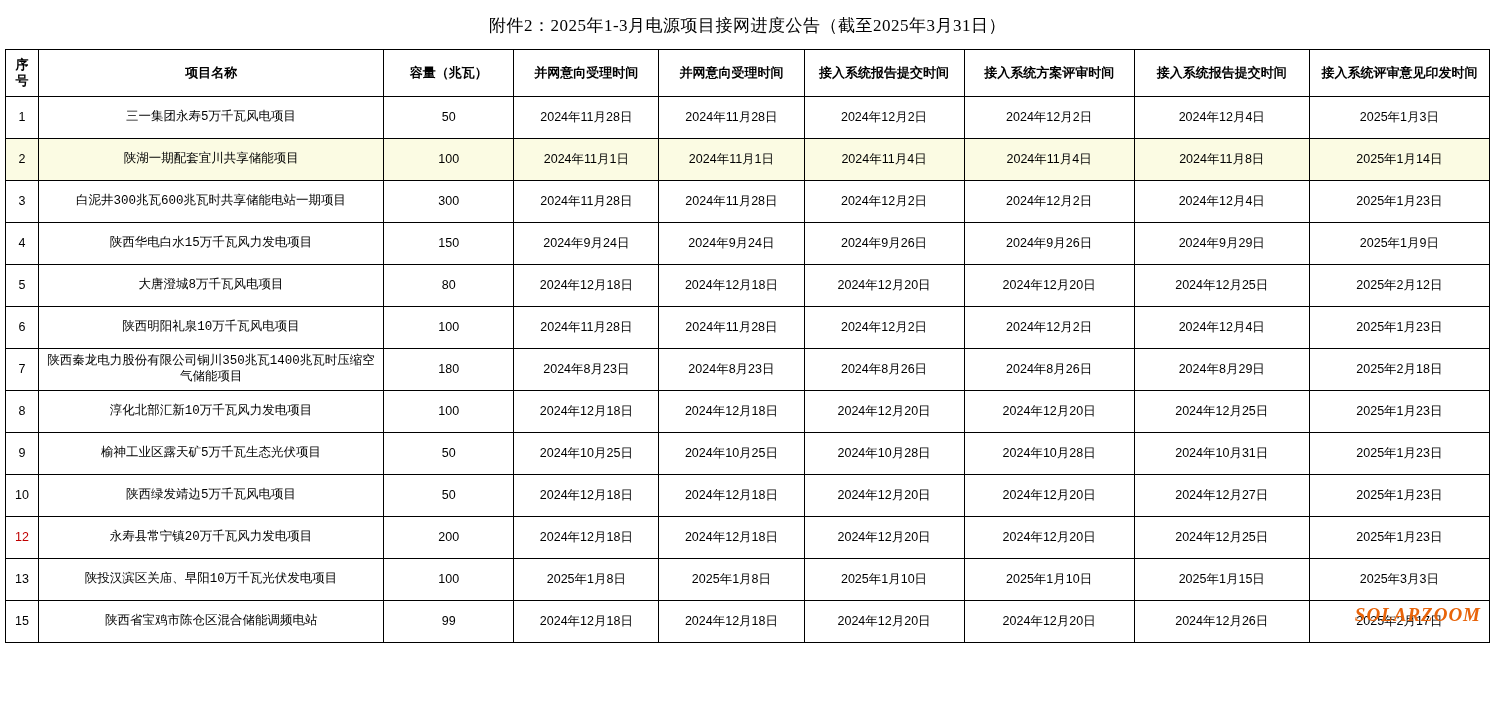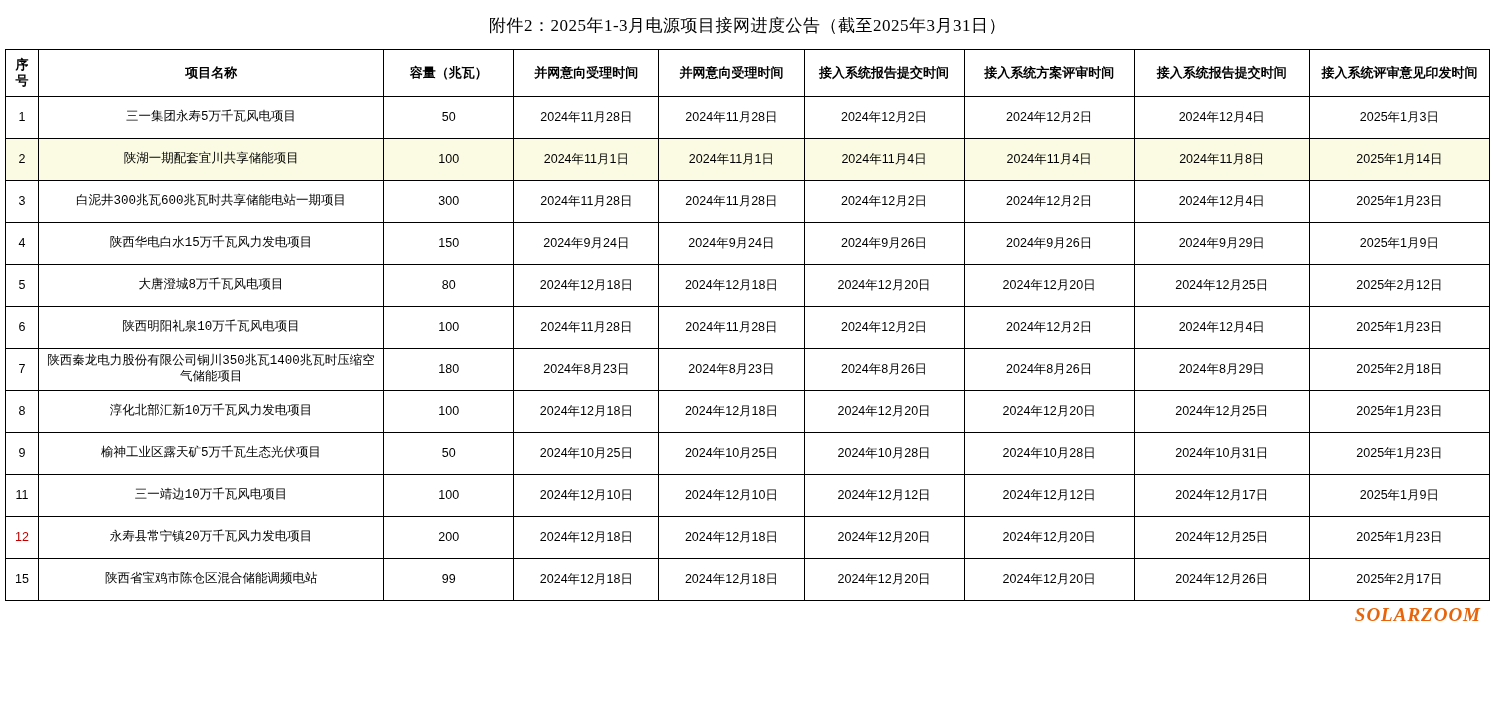--- a/index.html
+++ b/index.html
@@ -213,42 +213,53 @@
           <td class="name">榆神工业区露天矿5万千瓦生态光伏项目</td>
           <td>50</td>
           <td>2024年10月25日</td>
           <td>2024年10月25日</td>
           <td>2024年10月28日</td>
           <td>2024年10月28日</td>
           <td>2024年10月31日</td>
           <td>2025年1月23日</td>
         </tr>
         <tr>
-          <td>11</td>
-          <td class="name">三一靖边10万千瓦风电项目</td>
-          <td>100</td>
-          <td>2024年12月10日</td>
-          <td>2024年12月10日</td>
-          <td>2024年12月12日</td>
-          <td>2024年12月12日</td>
-          <td>2024年12月17日</td>
-          <td>2025年1月9日</td>
+          <td>10</td>
+          <td class="name">陕西绿发靖边5万千瓦风电项目</td>
+          <td>50</td>
+          <td>2024年12月18日</td>
+          <td>2024年12月18日</td>
+          <td>2024年12月20日</td>
+          <td>2024年12月20日</td>
+          <td>2024年12月27日</td>
+          <td>2025年1月23日</td>
         </tr>
         <tr>
           <td class="idx-red">12</td>
           <td class="name">永寿县常宁镇20万千瓦风力发电项目</td>
           <td>200</td>
           <td>2024年12月18日</td>
           <td>2024年12月18日</td>
           <td>2024年12月20日</td>
           <td>2024年12月20日</td>
           <td>2024年12月25日</td>
           <td>2025年1月23日</td>
         </tr>
         <tr>
+          <td>13</td>
+          <td class="name">陕投汉滨区关庙、早阳10万千瓦光伏发电项目</td>
+          <td>100</td>
+          <td>2025年1月8日</td>
+          <td>2025年1月8日</td>
+          <td>2025年1月10日</td>
+          <td>2025年1月10日</td>
+          <td>2025年1月15日</td>
+          <td>2025年3月3日</td>
+        </tr>
+        <tr>
           <td>15</td>
           <td class="name">陕西省宝鸡市陈仓区混合储能调频电站</td>
           <td>99</td>
           <td>2024年12月18日</td>
           <td>2024年12月18日</td>
           <td>2024年12月20日</td>
           <td>2024年12月20日</td>
           <td>2024年12月26日</td>
           <td>2025年2月17日</td>
         </tr>

